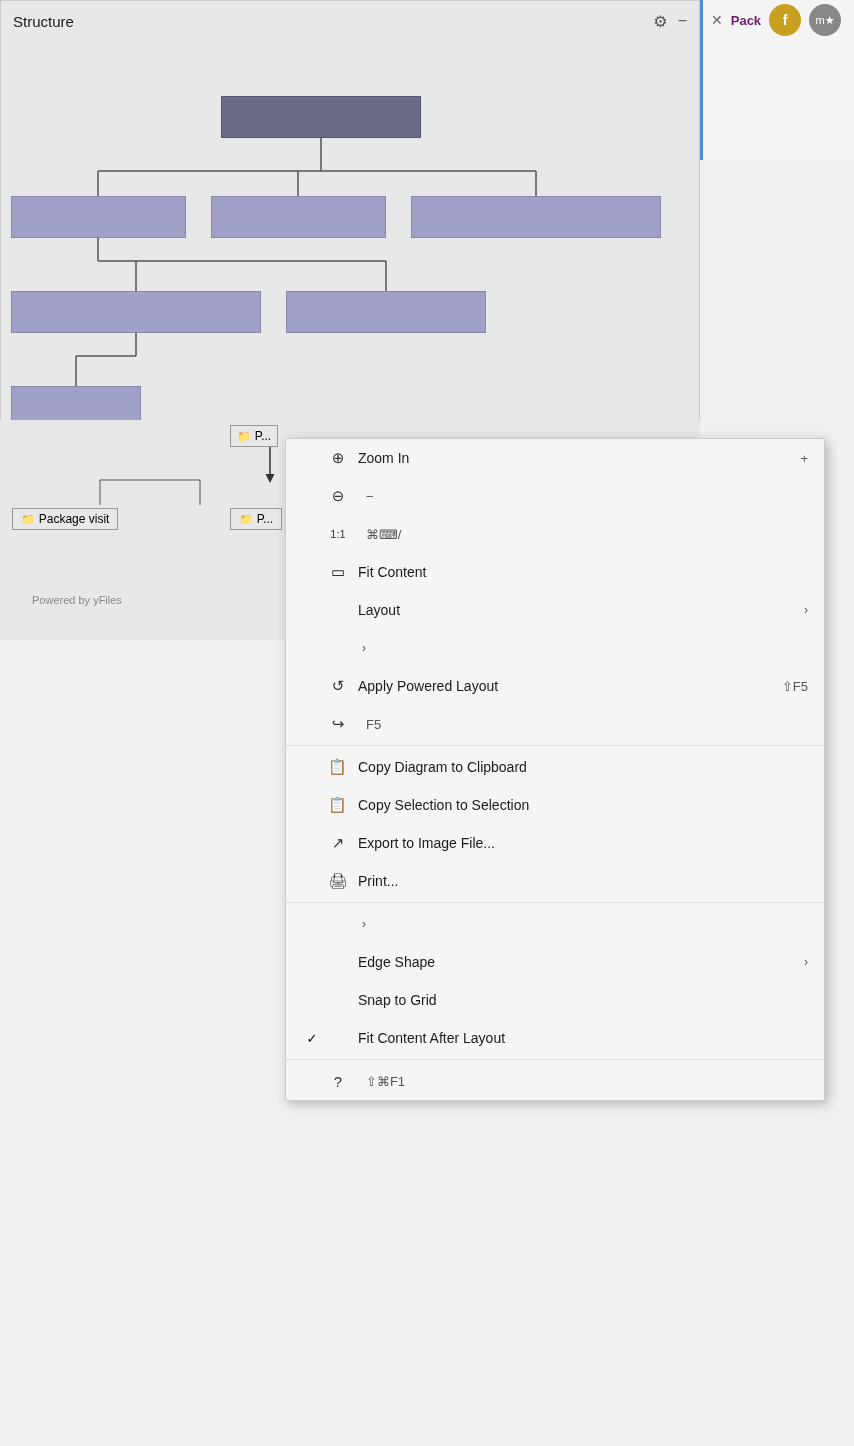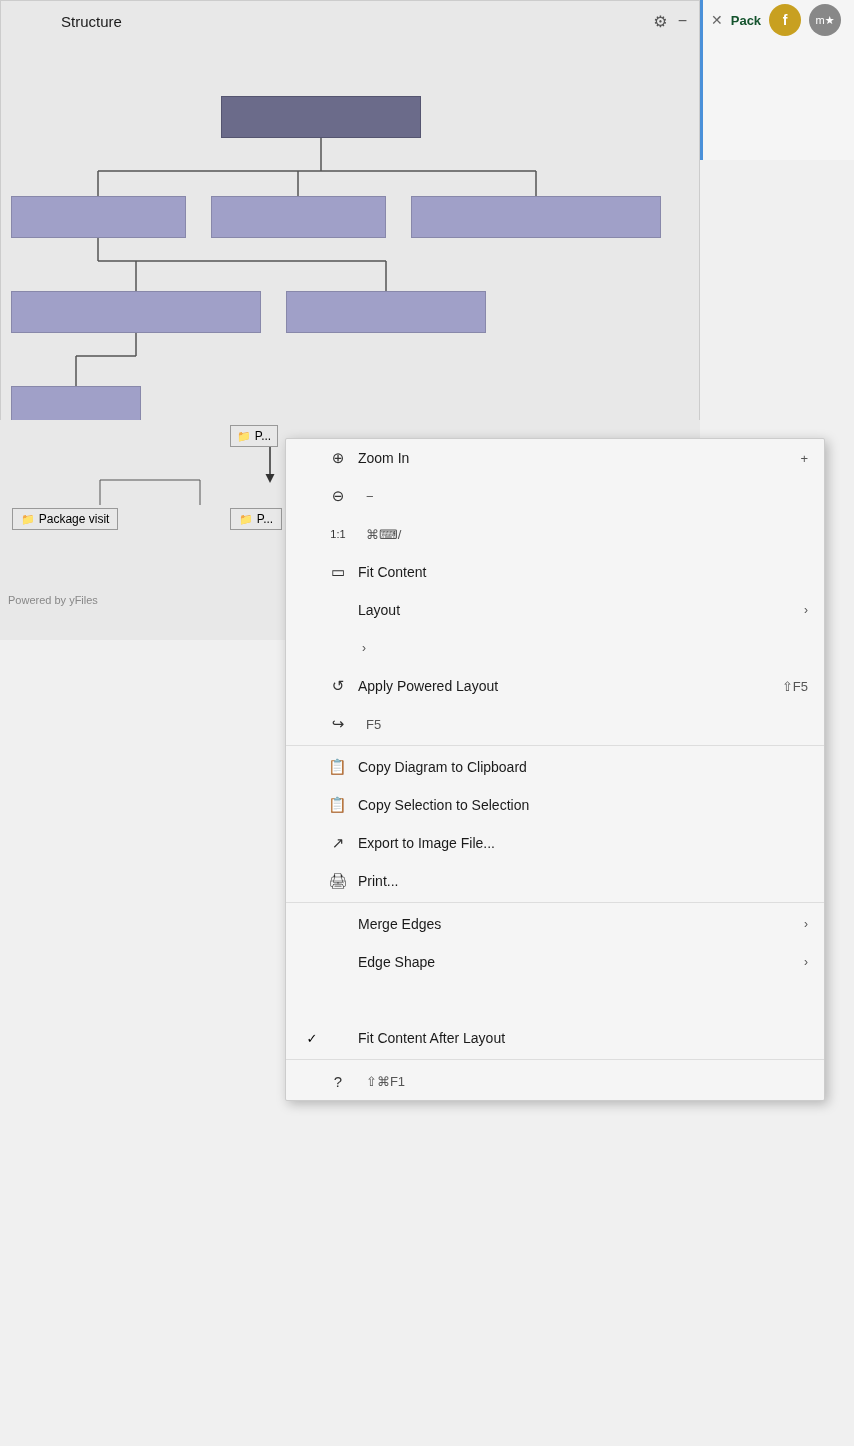--- a/index.html
+++ b/index.html
@@ -22,21 +22,20 @@
       border: 1px solid #ccc;
     }
 
     .structure-header {
       display: flex;
       align-items: center;
       justify-content: space-between;
       padding: 6px 12px;
       background: #e8e8e8;
       height: 40px;
-      margin-left: 48px;
     }
 
     .structure-title {
       font-size: 15px;
       font-weight: 500;
       color: #1a1a1a;
     }
 
     .header-icons {
       display: flex;
@@ -227,21 +226,21 @@
     <div class="node" style="left:10px;top:250px;width:250px;height:42px;"></div>
     <div class="node" style="left:285px;top:250px;width:200px;height:42px;"></div>
 
     <div class="node" style="left:10px;top:345px;width:130px;height:42px;"></div>
   </div>
 </div>
 
 <div class="pack-panel">
   <div class="pack-header">
     <span class="close-btn">✕</span>
-    <span style="font-size:13px;font-weight:600;color:#14532d;">Pack</span>
+    <span style="font-size:13px;font-weight:600;color:#701a75;">Pack</span>
     <div class="avatar-f">
       <span>f</span>
     </div>
     <div class="avatar-m">
       <span style="font-size:11px;">m★</span>
     </div>
   </div>
 </div>
 
 <div style="position:absolute;top:420px;left:0;width:700px;height:220px;background:#e8e8e8;">
@@ -268,21 +267,21 @@
     <span>Package visit</span>
   </div>
 
   <div style="position:absolute;top:88px;left:230px;border:1px solid #999;background:#e8e8e8;padding:3px 8px;font-size:12px;display:flex;align-items:center;gap:4px;">
     <span style="color:#888;font-size:11px;">📁</span>
     <span>P...</span>
   </div>
 </div>
 
 <div style="position:absolute;top:590px;left:8px;">
-  <span style="font-size:11px;color:#888;">Powered by yFiles</span>
+  <span style="font-size:11px;color:#888;margin-left:24px;">Powered by yFiles</span>
 </div>
 
 <div class="context-menu" id="context-menu">
 <div class="menu-item">
       <div style="width: 20px; height: 20px; display: flex; align-items: center; justify-content: center; margin-right: 4px; font-size: 13px; flex-shrink: 0;"></div>
       <div class="menu-item-icon" style="font-size: 15px;">⊕</div>
       <span class="menu-item-label">Zoom In</span>
       <span class="menu-item-shortcut">+</span>
     </div>
     <div class="menu-item">
@@ -340,32 +339,32 @@
     </div>
     <div class="menu-item">
       <div style="width: 20px; height: 20px; display: flex; align-items: center; justify-content: center; margin-right: 4px; font-size: 13px; flex-shrink: 0;"></div>
       <div class="menu-item-icon" style="font-size: 15px;">🖨</div>
       <span class="menu-item-label">Print...</span>
     </div>
     <div class="menu-separator"></div>
     <div class="menu-item">
       <div style="width: 20px; height: 20px; display: flex; align-items: center; justify-content: center; margin-right: 4px; font-size: 13px; flex-shrink: 0;"></div>
       <div class="menu-item-icon"></div>
-      <span class="menu-item-label">Merge Edges</span>
       <span class="menu-item-arrow">›</span>
     </div>
     <div class="menu-item">
       <div style="width: 20px; height: 20px; display: flex; align-items: center; justify-content: center; margin-right: 4px; font-size: 13px; flex-shrink: 0;"></div>
       <div class="menu-item-icon"></div>
       <span class="menu-item-label">Edge Shape</span>
       <span class="menu-item-arrow">›</span>
     </div>
     <div class="menu-item">
       <div style="width: 20px; height: 20px; display: flex; align-items: center; justify-content: center; margin-right: 4px; font-size: 13px; flex-shrink: 0;"></div>
       <div class="menu-item-icon"></div>
+      <span class="menu-item-label">Snap to Grid</span>
     </div>
     <div class="menu-item">
       <div style="width: 20px; height: 20px; display: flex; align-items: center; justify-content: center; margin-right: 4px; font-size: 13px; flex-shrink: 0;">✓</div>
       <div class="menu-item-icon"></div>
       <span class="menu-item-label">Fit Content After Layout</span>
     </div>
     <div class="menu-separator"></div>
     <div class="menu-item">
       <div style="width: 20px; height: 20px; display: flex; align-items: center; justify-content: center; margin-right: 4px; font-size: 13px; flex-shrink: 0;"></div>
       <div class="menu-item-icon" style="font-size: 15px;">?</div>

